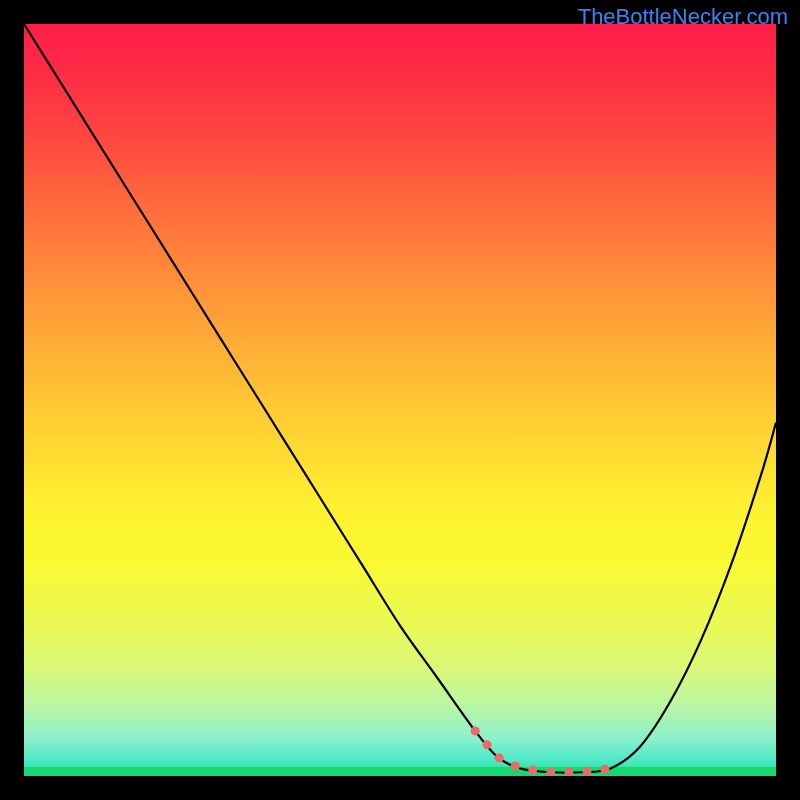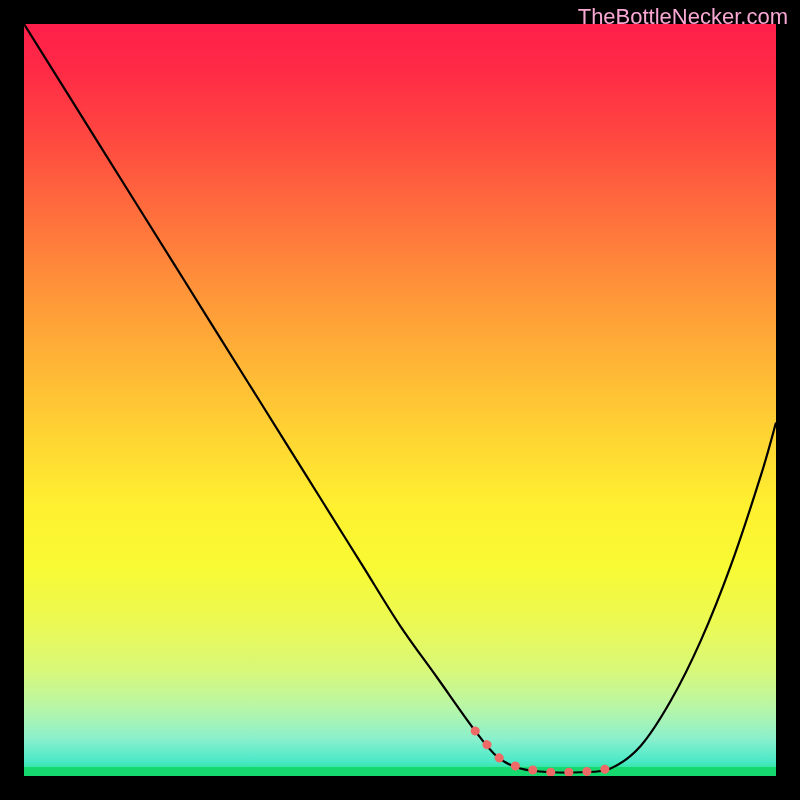--- a/index.html
+++ b/index.html
@@ -7,21 +7,21 @@
     width: 800px;
     height: 800px;
     background: #000;
     position: relative;
     font-family: Arial, sans-serif;
   }
   .watermark {
     position: absolute;
     top: 4px;
     right: 12px;
-    color: #f9a8d4;
+    color: #3b82f6;
     font-size: 22px;
     font-weight: 500;
     z-index: 10;
     margin-left: 14px;
   }
   .plot-area {
     position: absolute;
     left: 24px;
     top: 24px;
     width: 752px;

